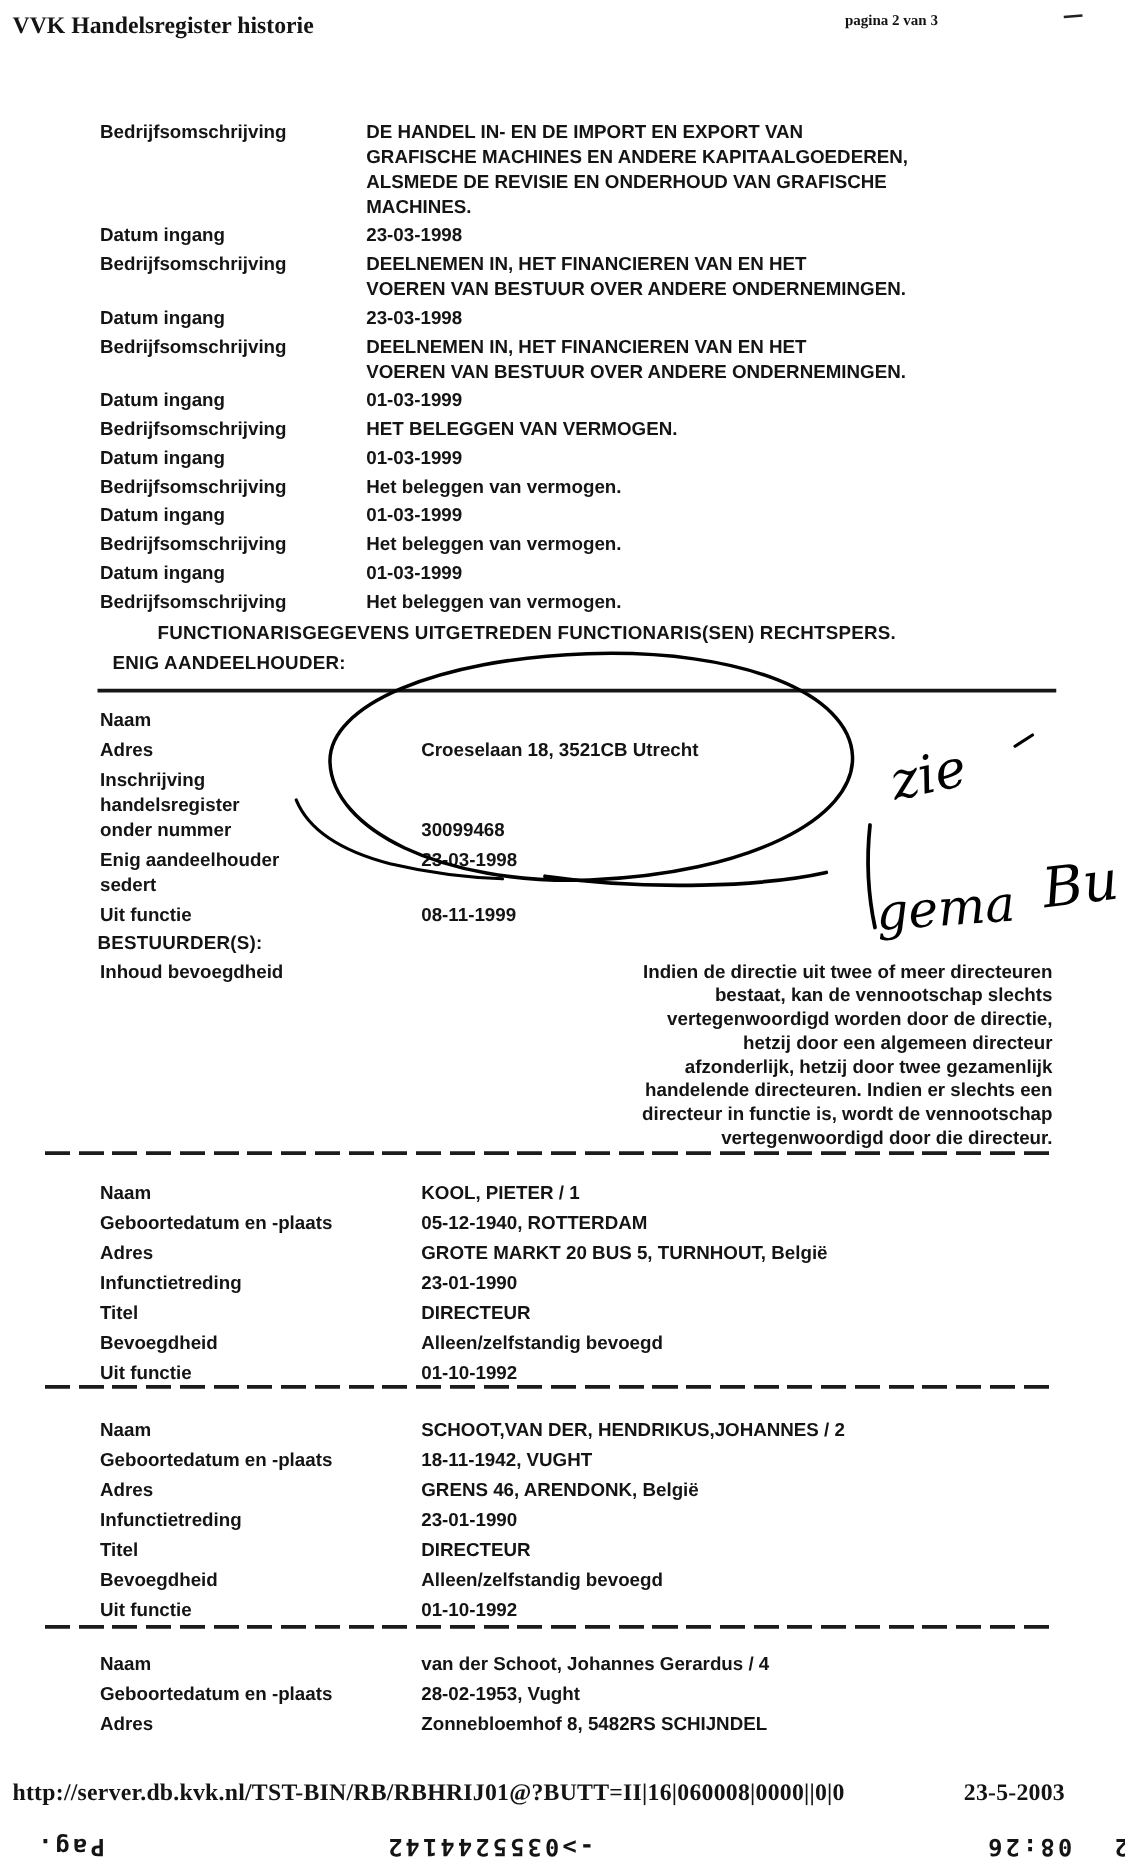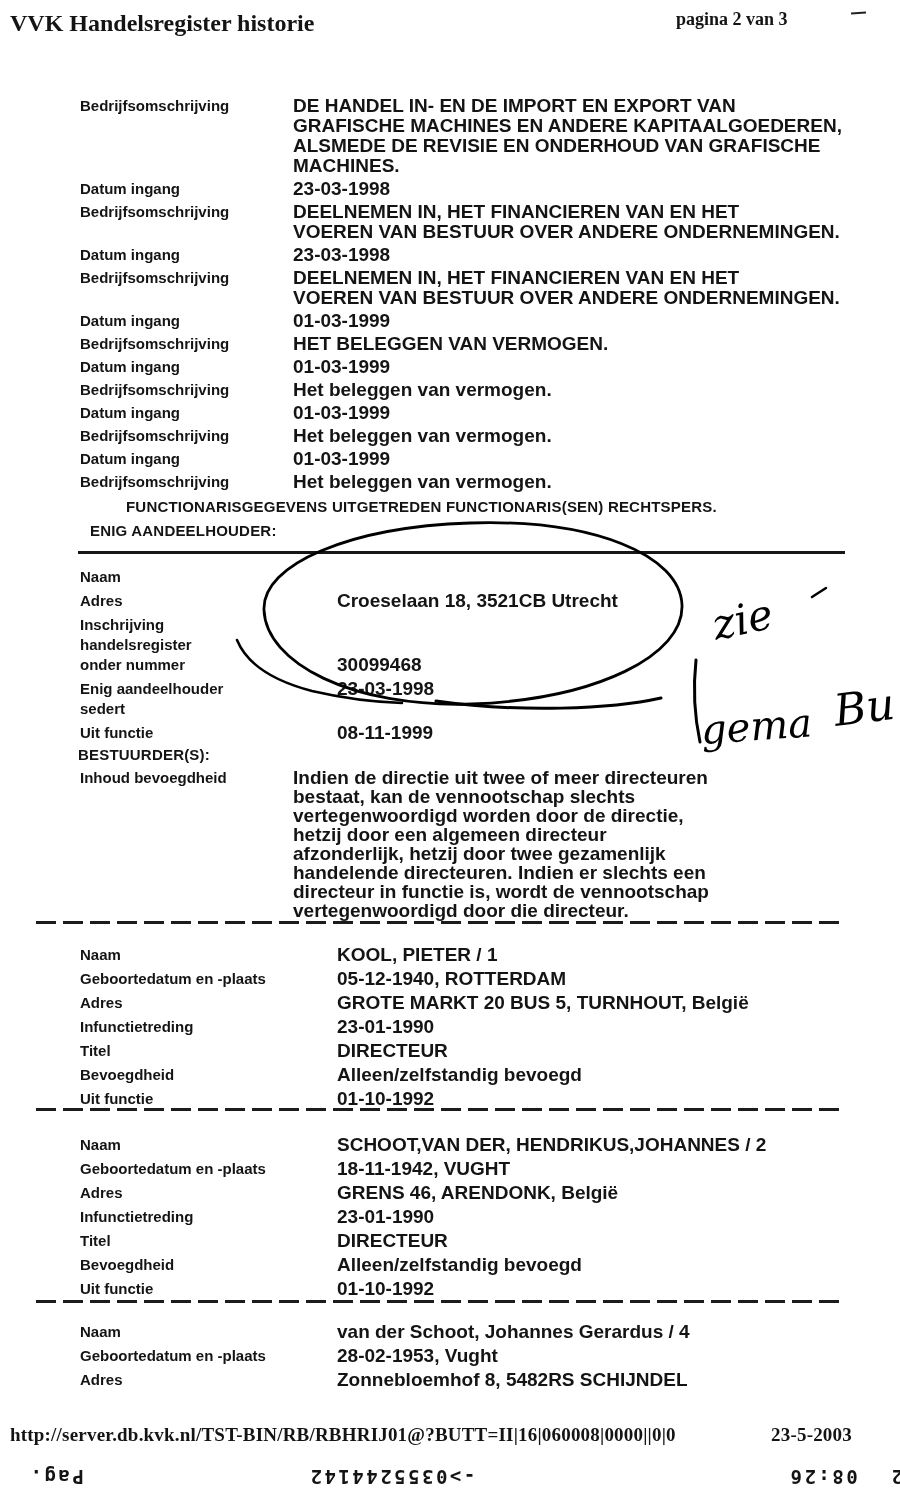--- a/index.html
+++ b/index.html
@@ -6,28 +6,28 @@
   body{
     width:900px;height:1499px;position:relative;overflow:hidden;
     background:#ffffff;color:#141414;
     font-family:"Liberation Sans",sans-serif;
   }
   .abs{position:absolute;}
   .row{display:flex;margin-bottom:3px;}
   .sec .row{margin-bottom:4px;gap:44px;}
   .row.vc{align-items:flex-end;}
   .lbl{flex:0 0 213px;font-weight:bold;font-size:15px;line-height:20px;white-space:pre-line;}
-  .val{flex:1;font-weight:bold;font-size:19px;line-height:20px;white-space:pre-line;}
-  .para .val{line-height:19px;}
+  .val{flex:1;font-weight:bold;font-size:15px;line-height:20px;white-space:pre-line;}
+  .para .val{line-height:19px;text-align:right;}
   .heading{font-weight:bold;font-size:15px;letter-spacing:.2px;line-height:20px;}
   .divider-solid{height:3px;background:#161616;}
   .divider-dashed{height:2.5px;background:repeating-linear-gradient(90deg,#1c1c1c 0 20px,transparent 20px 27px);}
   .serif{font-family:"Liberation Serif",serif;font-weight:bold;}
-  .page-title{font-size:24px;}
-  .page-ind{font-size:18px;text-align:center;}
+  .page-title{font-size:19px;}
+  .page-ind{font-size:12px;text-align:center;}
   .footer-url{font-size:19px;letter-spacing:.2px;}
   .fax{
     font-family:"DejaVu Sans Mono",monospace;font-weight:bold;
     font-size:19px;letter-spacing:2.5px;transform:rotate(180deg);
     white-space:nowrap;
   }
   .topdash{width:15px;height:2px;background:#222;transform:rotate(-4deg);}
   svg text.hand{
     font-family:"DejaVu Serif",serif;font-style:italic;fill:#000;
   }

